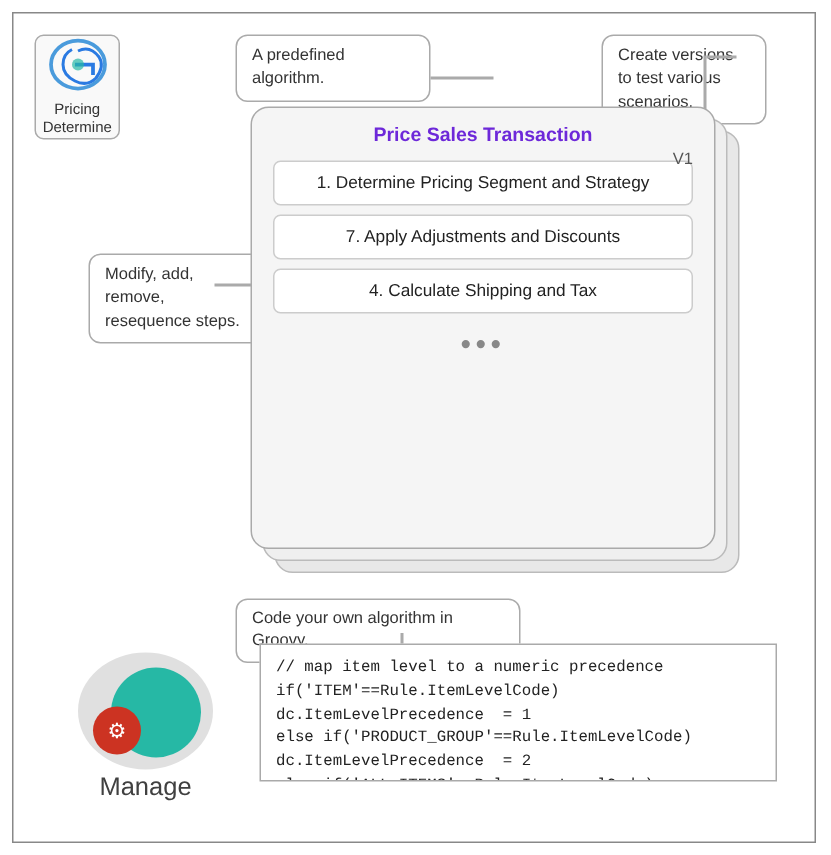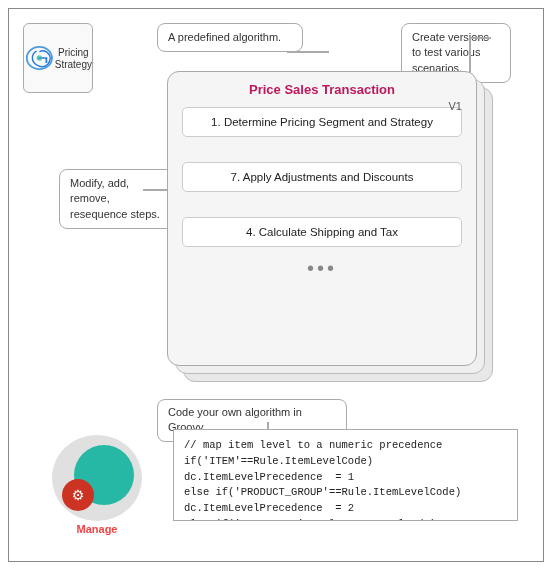--- a/index.html
+++ b/index.html
@@ -21,27 +21,27 @@
       height: 554px;
       border: 1.5px solid #888;
       background: #fff;
     }
 
     
     .groovy-logo {
       position: absolute;
       top: 14px;
       left: 14px;
-      width: 70px;
+      width: 57px;
       height: 70px;
       border: 1.5px solid #aaa;
       border-radius: 6px;
       background: #f9f9f9;
       display: flex;
-      flex-direction: row;
+      flex-direction: column;
       align-items: center;
       justify-content: space-between;
     }
     .groovy-icon {
       width: 44px;
       height: 38px;
     }
     .groovy-label {
       font-size: 10px;
       text-align: center;
@@ -101,38 +101,38 @@
       top: 0;
       left: 0;
       width: 310px;
       height: 295px;
       background: #f5f5f5;
       border: 1.5px solid #aaa;
       border-radius: 12px;
     }
     .card-v1-title {
       text-align: center;
-      color: #be185d;
+      color: #6d28d9;
       font-size: 13px;
       font-weight: bold;
       padding: 10px 0 6px;
     }
     .card-v1-version {
       position: absolute;
       top: 28px;
       right: 14px;
       font-size: 11px;
       color: #555;
     }
 
     .step-list {
       padding: 4px 14px;
       display: flex;
       flex-direction: column;
-      gap: 25px;
+      gap: 6px;
     }
 
     .step-item {
       background: #fff;
       border: 1px solid #ccc;
       border-radius: 5px;
       padding: 8px 10px;
       font-size: 11.5px;
       color: #222;
       text-align: center;
@@ -154,21 +154,21 @@
       border-radius: 8px;
       padding: 6px 10px;
       font-size: 11px;
       color: #333;
       line-height: 1.4;
     }
 
     .callout-predefined {
       top: 14px;
       left: 148px;
-      width: 146px;
+      width: 130px;
     }
 
     .callout-versions {
       top: 14px;
       left: 392px;
       width: 110px;
       text-align: left;
     }
 
     .callout-modify {
@@ -263,42 +263,42 @@
       align-items: center;
       justify-content: center;
     }
 
     .manage-icon {
       font-size: 14px;
       color: #fff;
     }
 
     .manage-label {
-      font-size: 11px;
-      color: #ef4444;
+      font-size: 17px;
+      color: #404040;
       margin-top: 2px;
-      font-weight: bold;
+      font-weight: normal;
     }
   </style>
 </head>
 <body>
 
 <div class="outer-border">
 
   <div class="groovy-logo">
     <svg class="groovy-icon" viewBox="0 0 44 38">
 
       <ellipse cx="22" cy="19" rx="18" ry="16" fill="none" stroke="#4a9bdc" stroke-width="2.5"></ellipse>
       <path d="M22 10 Q30 6 36 14 Q40 20 34 28 Q28 34 20 30 Q12 26 12 19 Q12 12 18 9" fill="none" stroke="#2a7ae2" stroke-width="2"></path>
       <path d="M20 19 L32 19 L32 26" fill="none" stroke="#2a7ae2" stroke-width="2.5"></path>
       <circle cx="22" cy="19" r="4" fill="#26b8a5" opacity="0.7"></circle>
     </svg>
     <div class="groovy-label">
       <span>Pricing</span><br>
-      <span>Strategy</span>
+      <span>Determine</span>
     </div>
   </div>
 
   <div class="callout callout-predefined">
     <span>A predefined  algorithm.</span>
   </div>
 
   <div class="callout callout-versions">
     <span>Create versions to test various scenarios.</span>
   </div>

